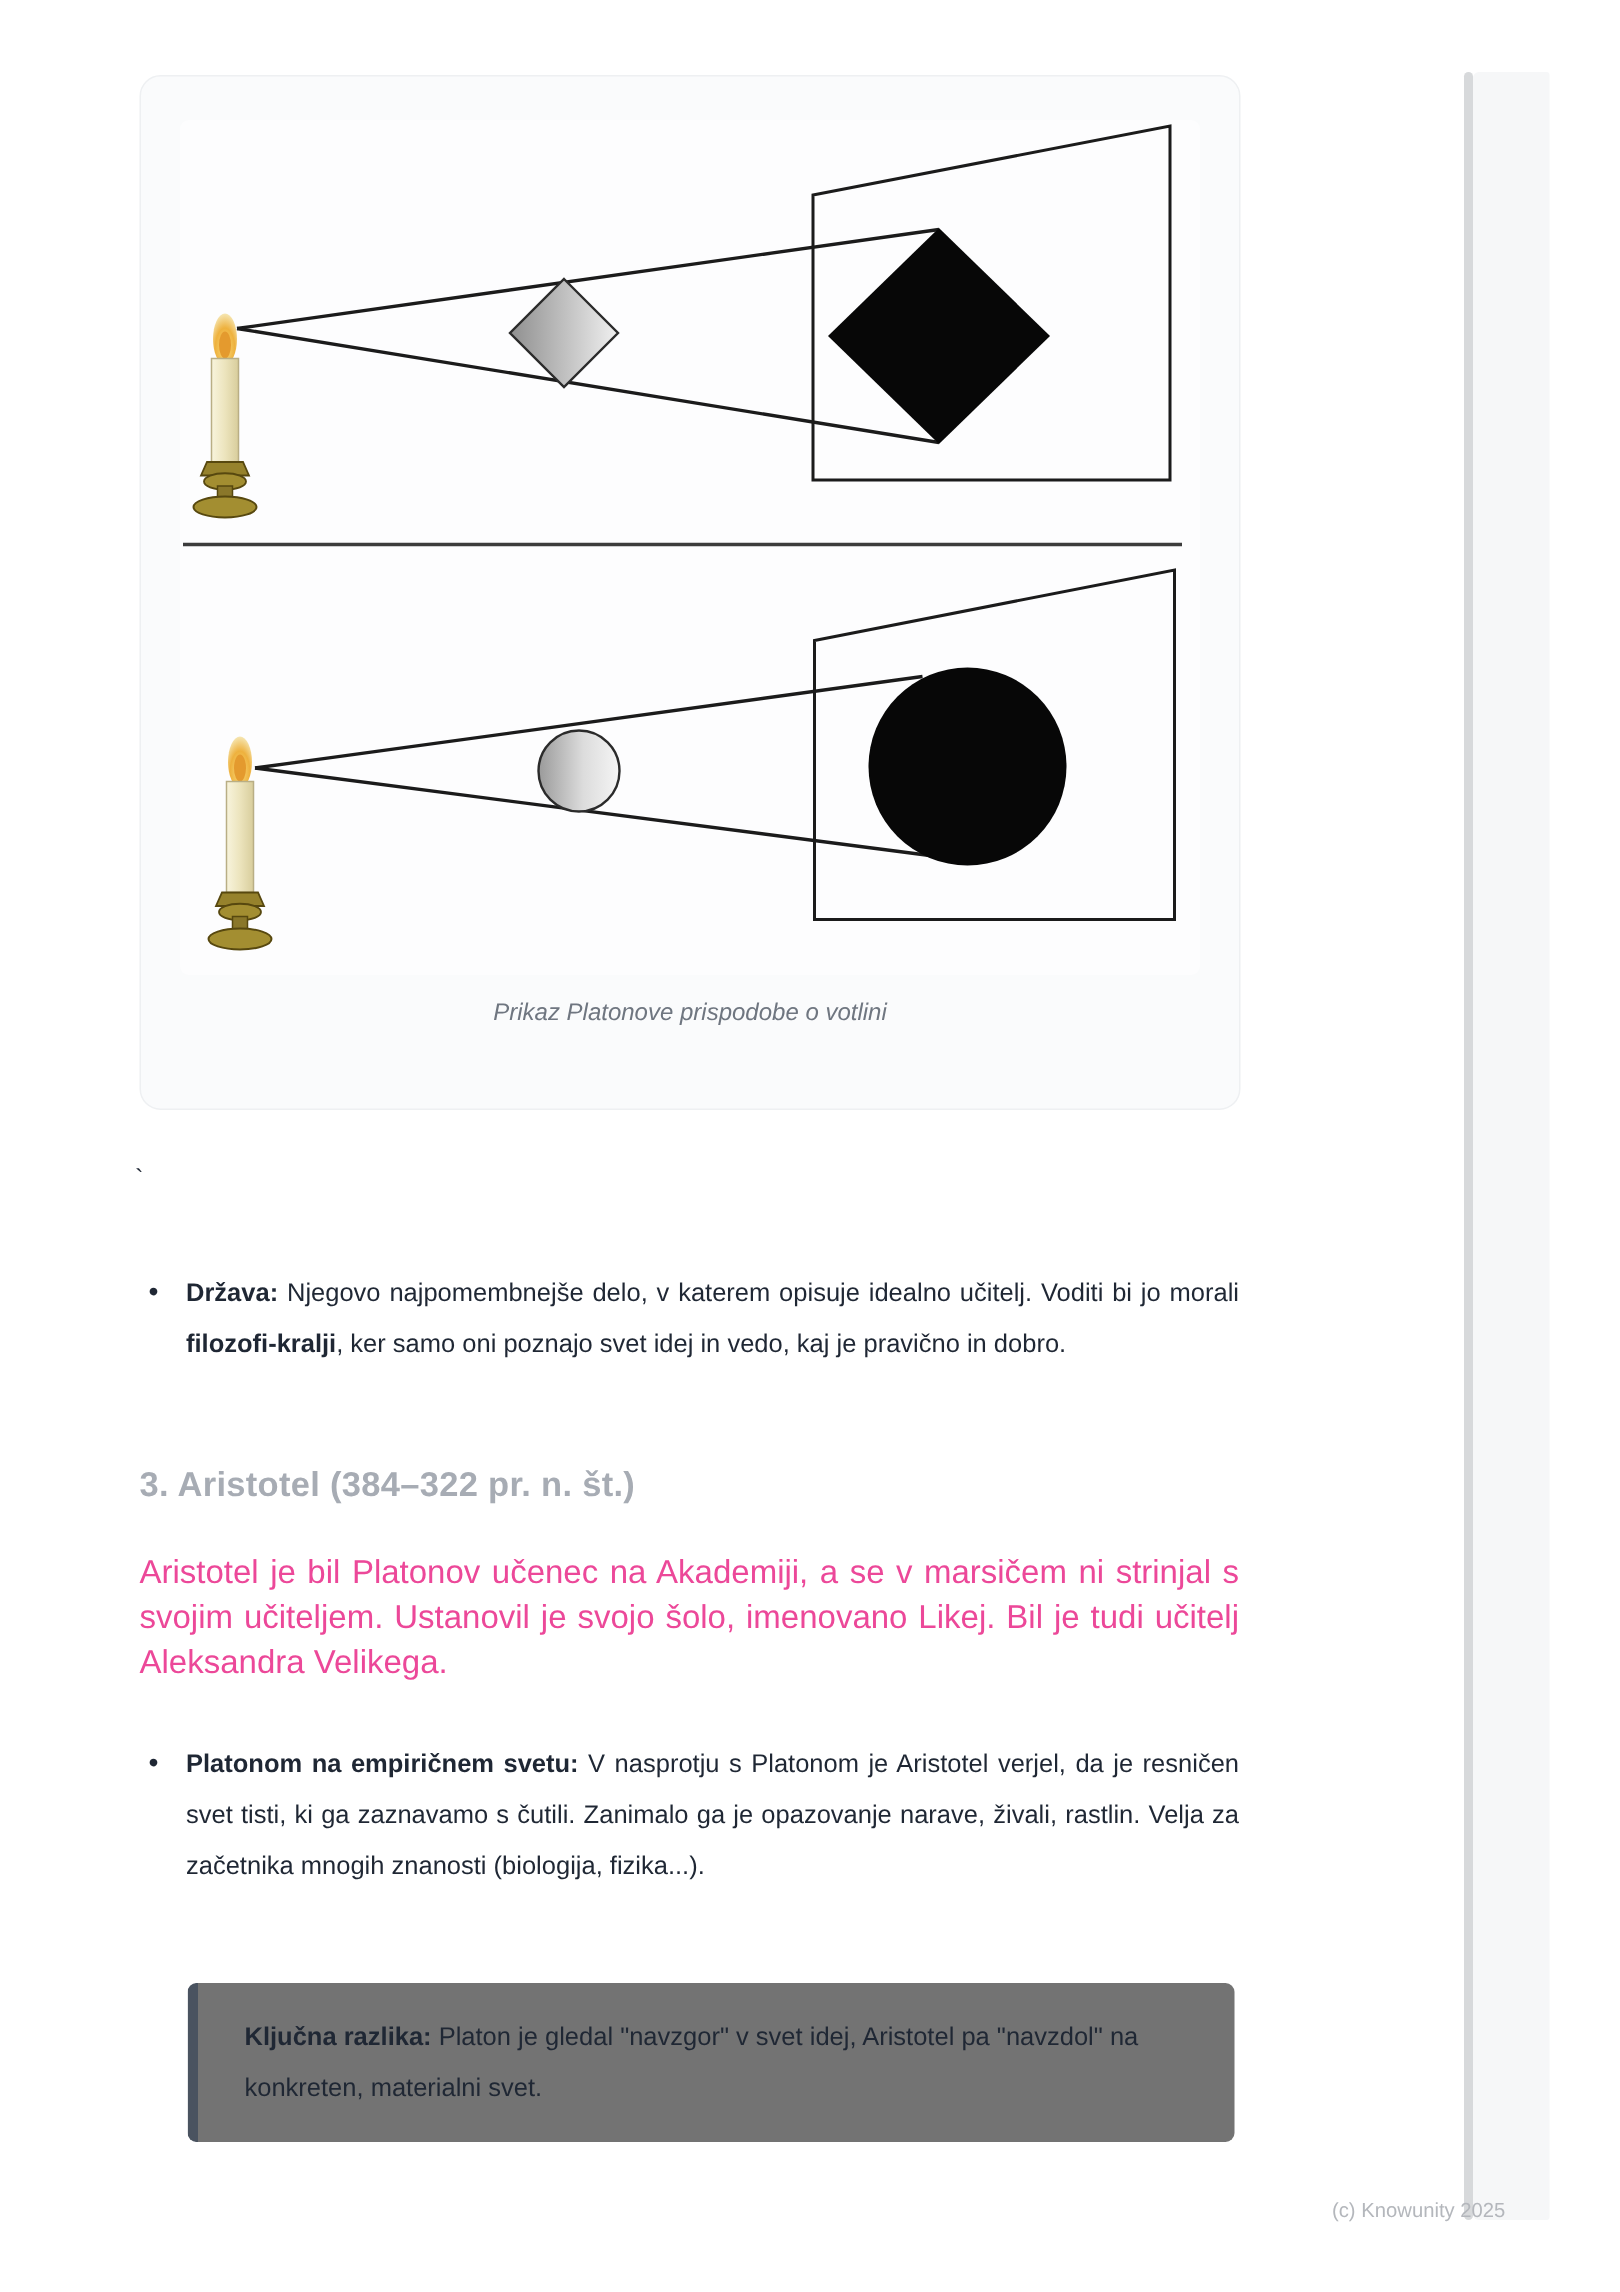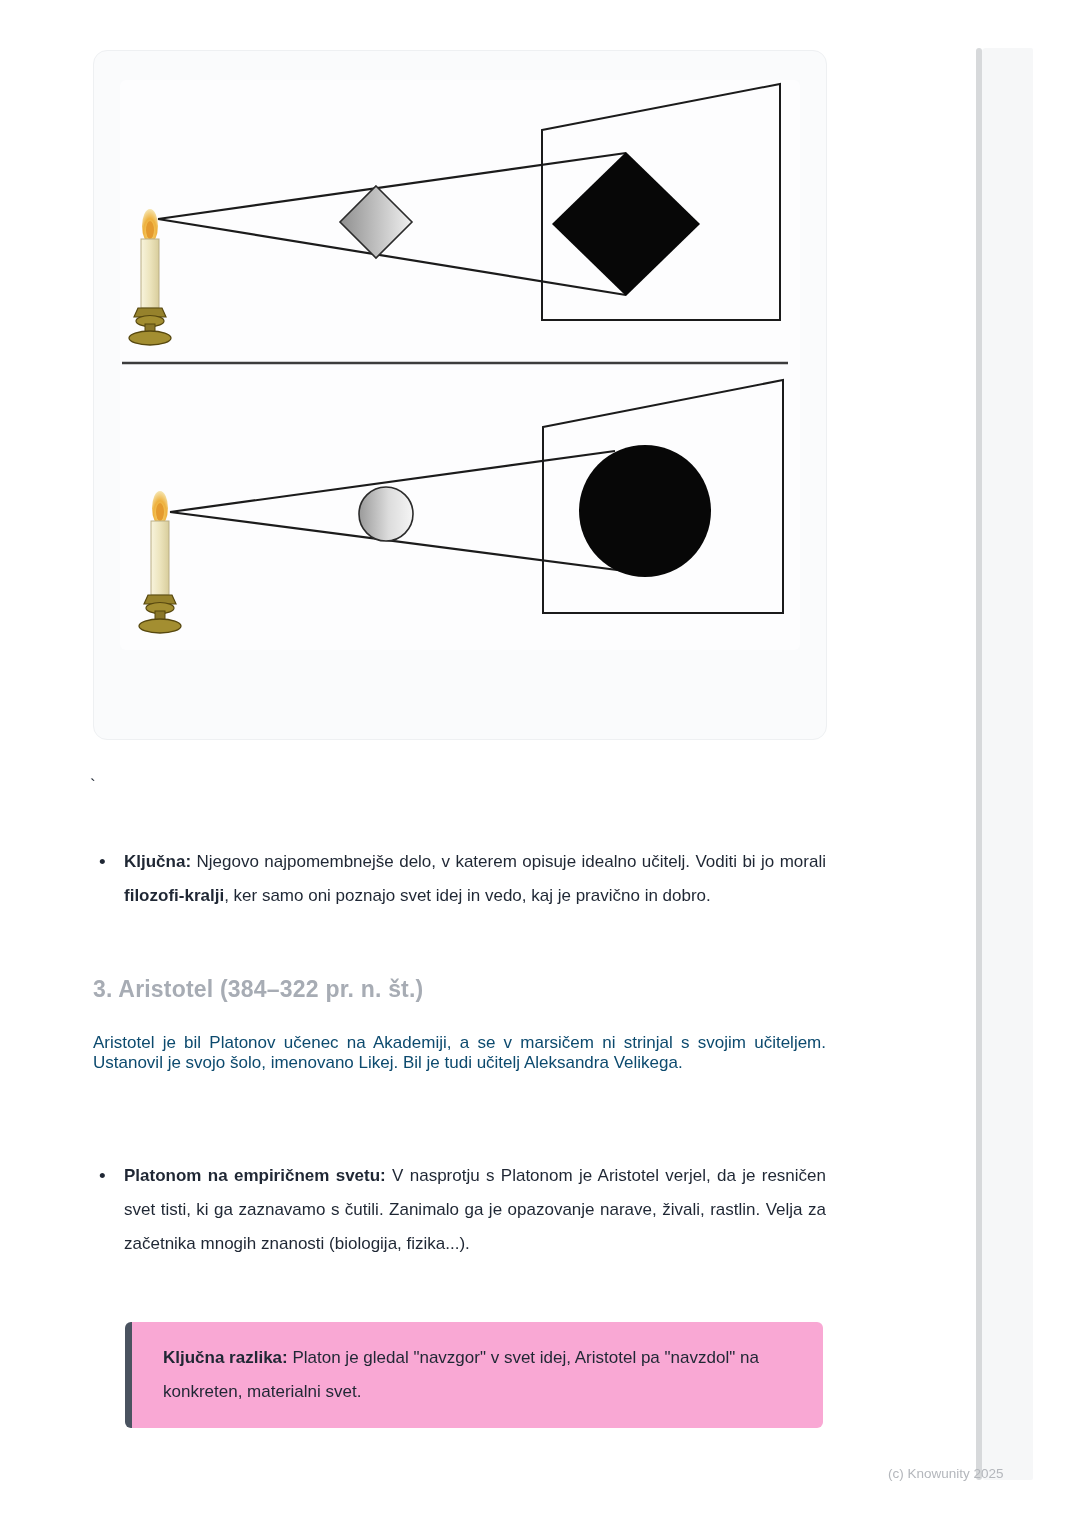--- a/index.html
+++ b/index.html
@@ -29,25 +29,25 @@
   }
   .bullet-list li::before{
     content:"\2022";position:absolute;left:6px;top:0;font-size:19px;color:#1f2734;
   }
   .section-heading{
     position:absolute;left:93px;top:976px;margin:0;
     font-size:23px;font-weight:700;color:#a7acb4;letter-spacing:.2px;
   }
   .body-paragraph{
     position:absolute;left:93px;top:1033px;width:733px;margin:0;
-    font-size:17px;line-height:20px;text-align:justify;color:#0c4a6e;
+    font-size:22px;line-height:30px;text-align:justify;color:#ec4899;
   }
   .callout{
     position:absolute;left:125px;top:1322px;width:698px;box-sizing:border-box;
-    background:#f9a8d4;border-left:7px solid #4a5360;border-radius:6px;
+    background:#737373;border-left:7px solid #4a5360;border-radius:6px;
     padding:19px 26px 19px 31px;
   }
   .callout p{margin:0;font-size:17px;line-height:34px;color:#1f2734;}
   b,strong{font-weight:700;}
   .page-footer{
     position:absolute;left:888px;top:1438px;font-size:13.5px;color:#b4b7bc;z-index:5;white-space:nowrap;margin-top:28px;
   }
   .scroll-track{
     position:absolute;left:982px;top:48px;width:51px;height:1432px;
     background:#f6f7f8;border-radius:4px 2px 2px 4px;z-index:1;
@@ -115,26 +115,27 @@
           <ellipse cx="40" cy="432" rx="4" ry="9" fill="#e49a2e"></ellipse>
           <rect x="31" y="441" width="18" height="74" fill="url(#gCandle)" stroke="#b9ae85" stroke-width="1"></rect>
           <path d="M28,515 L52,515 L56,524 L24,524 Z" fill="#96822c" stroke="#57480f" stroke-width="1.2"></path>
           <ellipse cx="40" cy="528" rx="14" ry="5.5" fill="#a38e31" stroke="#57480f" stroke-width="1.2"></ellipse>
           <rect x="35" y="531" width="10" height="9" fill="#8a772a" stroke="#57480f" stroke-width="1"></rect>
           <ellipse cx="40" cy="546" rx="21" ry="7" fill="#a38e31" stroke="#57480f" stroke-width="1.3"></ellipse>
         </g>
       </g>
     </svg>
   </div>
+  <figcaption class="figure-caption">Prikaz Platonove prispodobe o votlini</figcaption>
 </figure>
 
 <p class="stray-text">`</p>
 
 <ul class="bullet-list first">
-  <li><strong>Ključna:</strong><span> Njegovo najpomembnejše delo, v katerem opisuje idealno učitelj. Voditi bi jo morali </span><strong>filozofi-kralji</strong><span>, ker samo oni poznajo svet idej in vedo, kaj je pravično in dobro.</span></li>
+  <li><strong>Država:</strong><span> Njegovo najpomembnejše delo, v katerem opisuje idealno učitelj. Voditi bi jo morali </span><strong>filozofi-kralji</strong><span>, ker samo oni poznajo svet idej in vedo, kaj je pravično in dobro.</span></li>
 </ul>
 
 <h2 class="section-heading">3. Aristotel (384–322 pr. n. št.)</h2>
 
 <p class="body-paragraph">Aristotel je bil Platonov učenec na Akademiji, a se v marsičem ni strinjal s svojim učiteljem. Ustanovil je svojo šolo, imenovano Likej. Bil je tudi učitelj Aleksandra Velikega.</p>
 
 <ul class="bullet-list second">
   <li><strong>Platonom na empiričnem svetu:</strong><span> V nasprotju s Platonom je Aristotel verjel, da je resničen svet tisti, ki ga zaznavamo s čutili. Zanimalo ga je opazovanje narave, živali, rastlin. Velja za začetnika mnogih znanosti (biologija, fizika...).</span></li>
 </ul>
 

